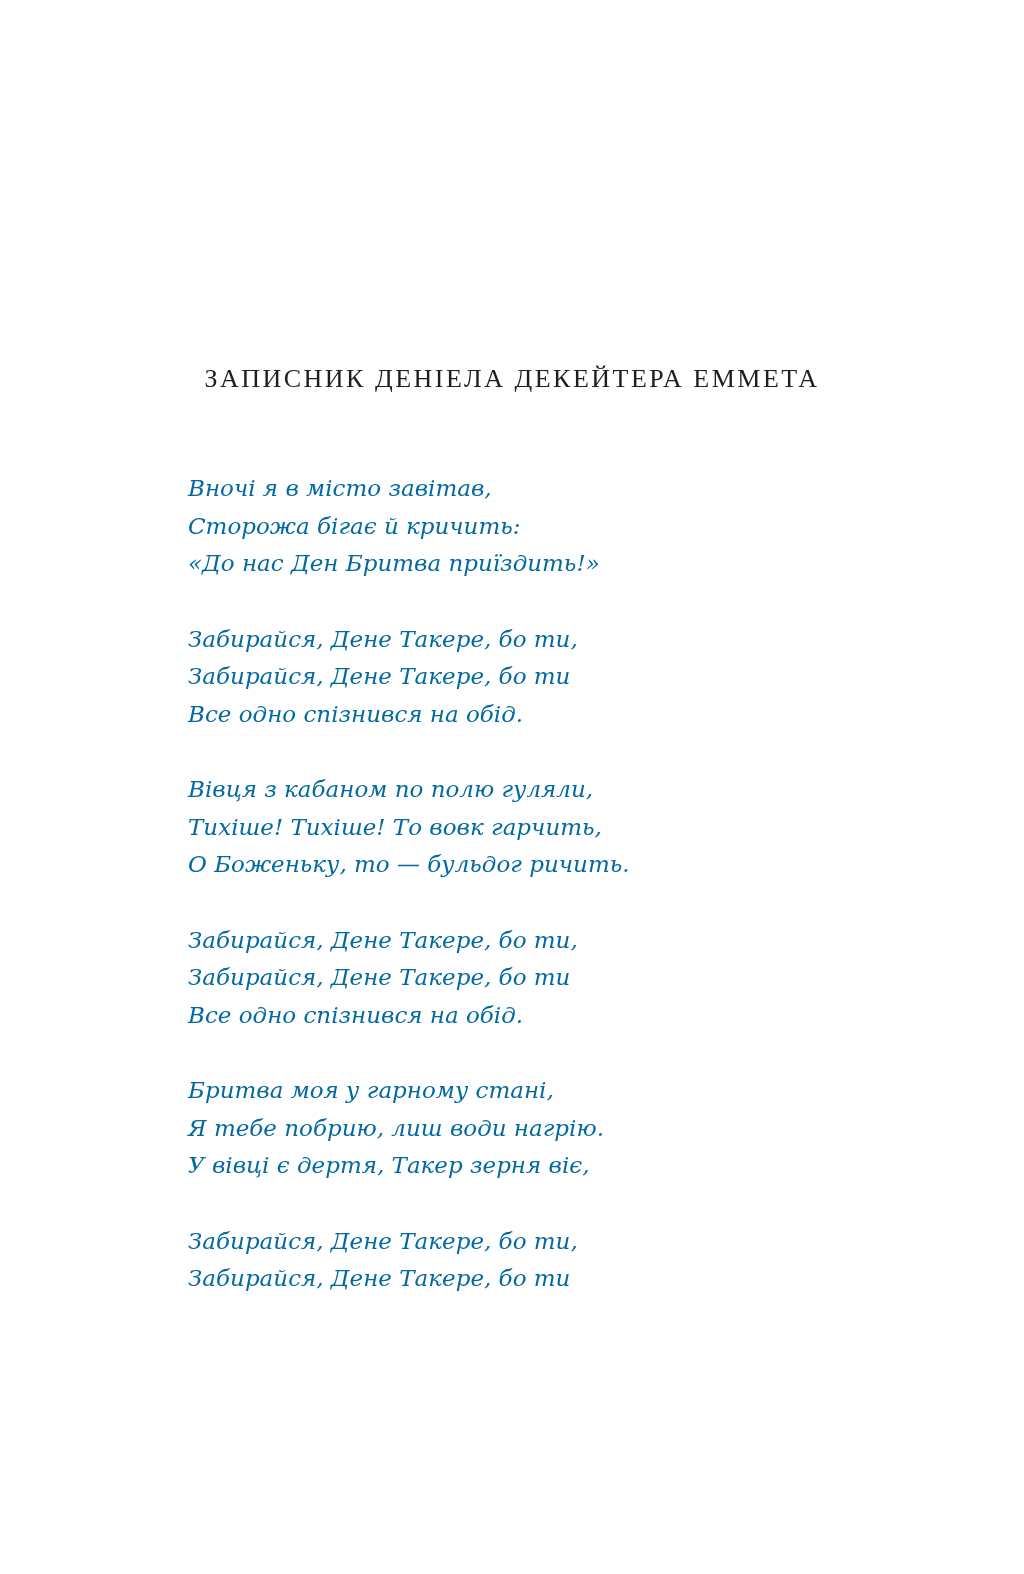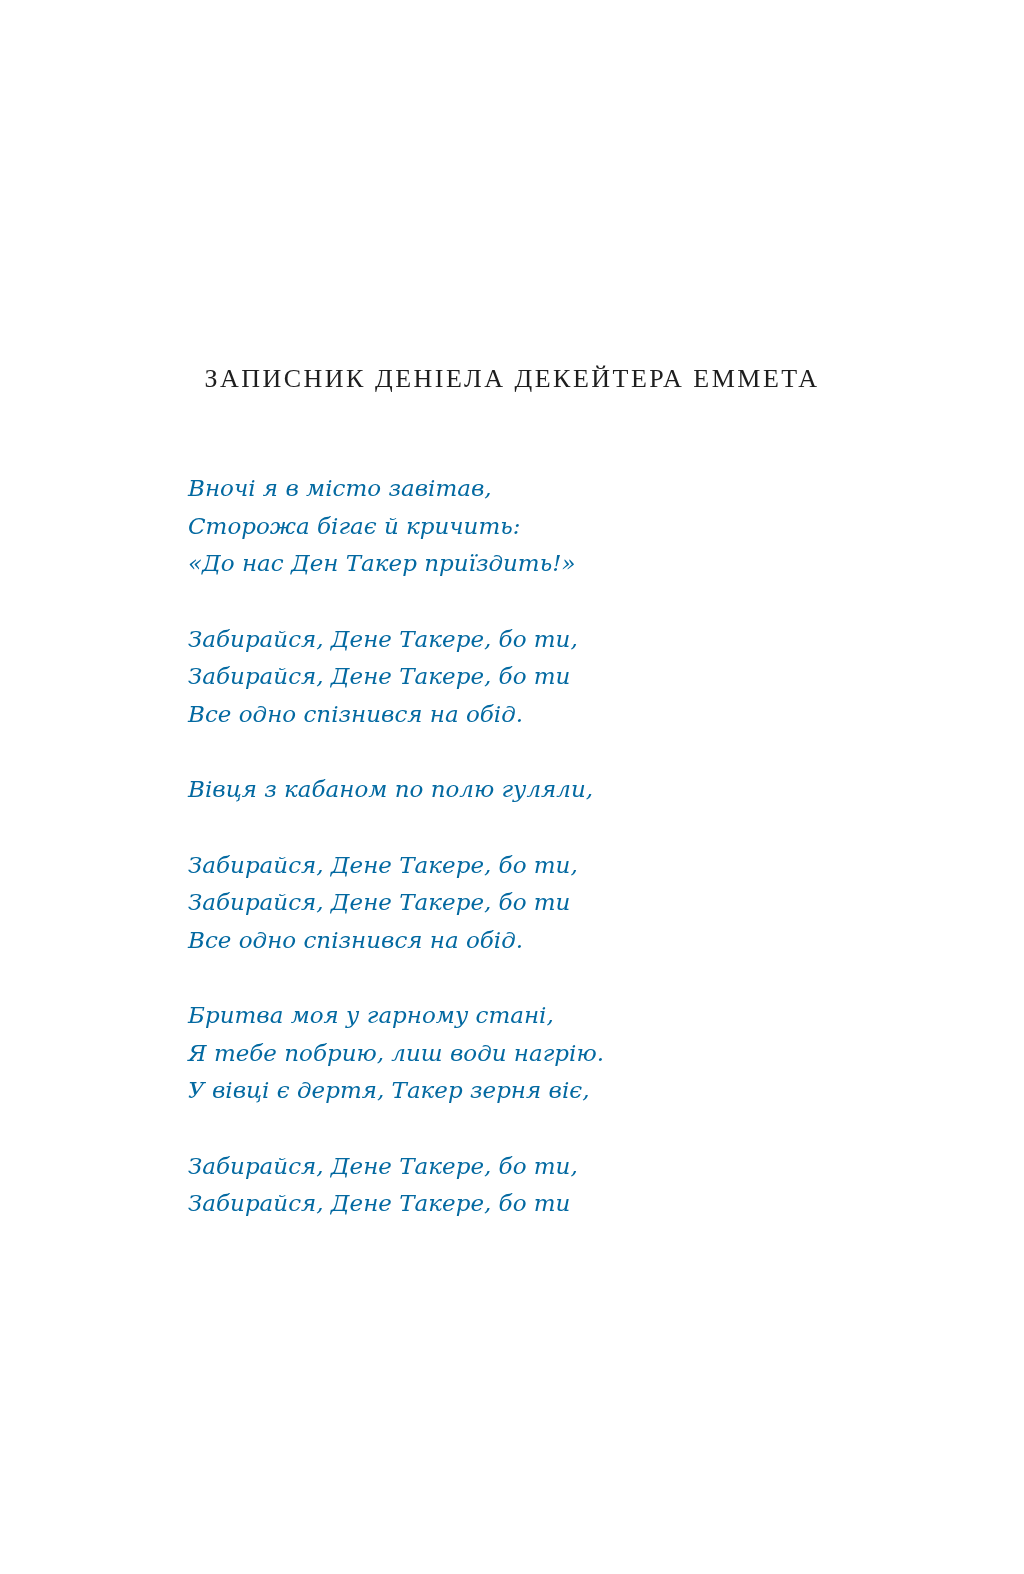--- a/index.html
+++ b/index.html
@@ -63,29 +63,31 @@
 </head>
 <body>
 
 <div class="page">
   <h1 class="title">ЗАПИСНИК ДЕНІЕЛА ДЕКЕЙТЕРА ЕММЕТА</h1>
 
   <div class="poem">
     <div class="stanza">
       <span class="line">Вночі я в місто завітав,</span>
       <span class="line">Сторожа бігає й кричить:</span>
-      <span class="line">«До нас Ден Такер приїздить!»</span>
+      <span class="line">«До нас Ден Бритва приїздить!»</span>
     </div>
     <div class="stanza">
       <span class="line">Забирайся, Дене Такере, бо ти,</span>
       <span class="line">Забирайся, Дене Такере, бо ти</span>
       <span class="line">Все одно спізнився на обід.</span>
     </div>
     <div class="stanza">
       <span class="line">Вівця з кабаном по полю гуляли,</span>
+      <span class="line">Тихіше! Тихіше! То вовк гарчить,</span>
+      <span class="line">О Боженьку, то — бульдог ричить.</span>
     </div>
     <div class="stanza">
       <span class="line">Забирайся, Дене Такере, бо ти,</span>
       <span class="line">Забирайся, Дене Такере, бо ти</span>
       <span class="line">Все одно спізнився на обід.</span>
     </div>
     <div class="stanza">
       <span class="line">Бритва моя у гарному стані,</span>
       <span class="line">Я тебе побрию, лиш води нагрію.</span>
       <span class="line">У вівці є дертя, Такер зерня віє,</span>

